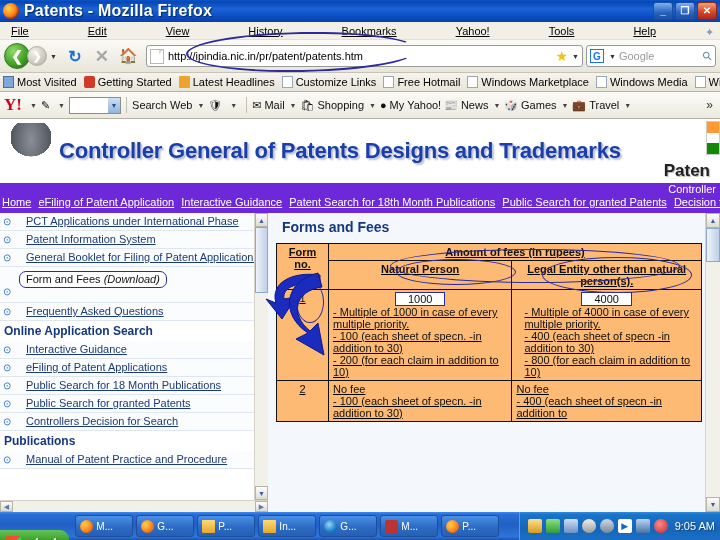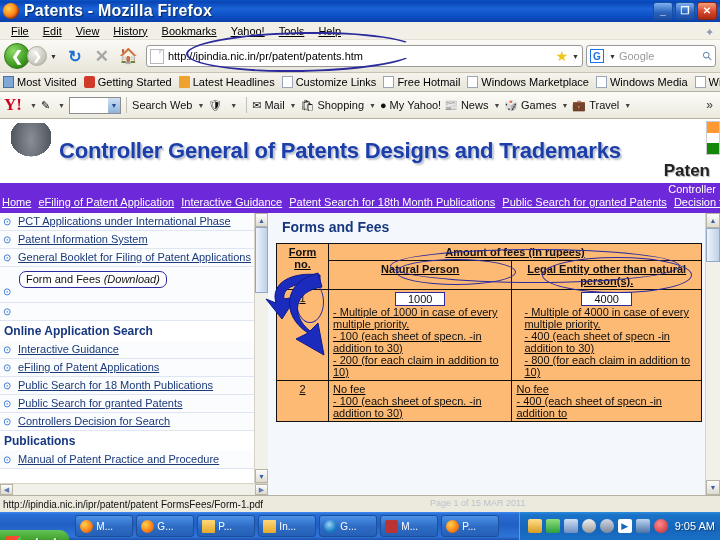--- a/index.html
+++ b/index.html
@@ -25,21 +25,21 @@
   .win-btns { position:absolute; right:3px; top:2px; display:flex; gap:2px; }
   .wb { width:20px; height:18px; border-radius:3px; border:1px solid #1b4f9c;
         display:flex; align-items:center; justify-content:center; color:#fff; font-size:10px; font-weight:bold;}
   .wb.min { background:linear-gradient(180deg,#7fb0f0,#2a63bd 60%,#1d4ea3); }
   .wb.max { background:linear-gradient(180deg,#7fb0f0,#2a63bd 60%,#1d4ea3); }
   .wb.close { background:linear-gradient(180deg,#f2a07a,#d8472b 55%,#a82b16); border-color:#8d2410;}
   .wb span{ line-height:1; }
 
   
   .menubar { height:18px; flex:0 0 18px; background:#f1efe6; display:flex; align-items:center; padding-left:4px;
-             border-bottom:1px solid #e3e0d5; position:relative; }
+             border-bottom:1px solid #e3e0d5; position:relative;gap:45px; }
   .menubar .mi { padding:0 7px; color:#000; font-size:11px; white-space:nowrap; }
   .menubar .mi u { text-decoration:underline; }
   .menu-right-dot{ position:absolute; right:4px; top:4px; width:11px; height:11px; color:#8a9bb5; font-size:11px;}
 
   
   .navbar { height:33px; flex:0 0 33px; background:linear-gradient(180deg,#fbfaf6,#e8e5da);
             display:flex; align-items:center; padding:0 4px; border-bottom:1px solid #c6c2b4; position:relative;}
   .back-fwd { display:flex; align-items:center; margin-right:4px; }
   .circ { border-radius:50%; display:flex; align-items:center; justify-content:center; color:#fff; font-weight:bold;}
   .back { width:26px; height:26px; background:radial-gradient(circle at 35% 30%,#8fdc6a,#3f9b22 60%,#1f6510);
@@ -110,21 +110,21 @@
   .navlinks { position:absolute; left:2px; top:13px; white-space:nowrap; font-size:11px; color:#fff; }
   .navlinks a { color:#fff; text-decoration:underline; margin-right:4px; }
 
   .body-area { position:absolute; left:0; right:0; top:94px; bottom:0; display:flex; background:#fff;}
   
   .leftcol { width:268px; flex:0 0 268px; position:relative; background:#fff; overflow:hidden;}
   .side-list { padding:0; margin:0; list-style:none;}
   .side-li { display:flex; align-items:flex-start; font-size:11px; color:#1b3a7a; padding:2px 4px 2px 3px;
              border-bottom:1px solid #dfe6f2; background:#fbfcfe; line-height:13px;}
   .side-li .bullet { color:#2a6fd0; font-size:10px; margin-right:4px; flex:0 0 11px; }
-  .side-li .lbl { text-decoration:underline; }
+  .side-li .lbl { text-decoration:underline;margin-left:8px; }
   .side-head { font-size:12px; font-weight:bold; color:#16377f; padding:3px 4px; background:#fff;}
   .highlight-box { border:1px solid #2b2b9e; border-radius:7px; margin:2px 0 2px 16px; padding:1px 6px;
                    font-size:11px; color:#111; display:inline-block; background:#fff;}
   .highlight-box i { font-style:italic; }
   .side-scroll { position:absolute; right:0; top:0; bottom:12px; width:14px; background:#f1f0e9; border-left:1px solid #d6d3c6;}
   .side-scroll .arr { height:14px; background:linear-gradient(180deg,#fdfdfd,#dedbce); border:1px solid #b7b3a5;
                       display:flex; align-items:center; justify-content:center; font-size:7px; color:#3a5fa8;}
   .side-scroll .thumb { position:absolute; top:14px; height:66px; left:0; right:0;
                         background:linear-gradient(90deg,#eef3fb,#bfd0e8); border:1px solid #8fa7c9;}
   .side-scroll .arr.bottom{ position:absolute; bottom:0; left:0; right:0;}
@@ -383,20 +383,21 @@
           </li>
           <li class="side-li" style="display:block; min-height:36px; position:relative;">
             <span class="bullet" style="position:absolute; left:3px; top:18px;">⊙</span>
             <span class="highlight-box">
               <span>Form and Fees</span>
               <i>(Download)</i>
             </span>
           </li>
           <li class="side-li">
             <span class="bullet">⊙</span>
+            <span class="lbl">Frequently Asked Questions</span>
           </li>
           <li class="side-head">Online Application Search</li>
           <li class="side-li">
             <span class="bullet">⊙</span>
             <span class="lbl">Interactive Guidance</span>
           </li>
           <li class="side-li">
             <span class="bullet">⊙</span>
             <span class="lbl">eFiling of Patent Applications</span>
           </li>
@@ -486,24 +487,20 @@
     </div>
 
     <svg class="arrow-big" style="left:262px; top:150px;" width="64" height="60" viewBox="0 0 64 60">
       <path d="M58 6 C30 2, 8 14, 14 34 L4 30 L20 50 L34 28 L22 30 C20 18, 36 12, 58 16 Z" fill="#1a2bbd" stroke="#0d1a8a" stroke-width="1"></path>
     </svg>
     <svg class="arrow-big" style="left:278px; top:148px;" width="52" height="100" viewBox="0 0 52 100">
       <path d="M40 6 C6 14, 2 48, 30 66 L18 72 L46 88 L40 56 L32 64 C12 48, 16 24, 44 20 Z" fill="#1a2bbd" stroke="#0d1a8a" stroke-width="1"></path>
     </svg>
   </div>
 
-  <div class="statusbar">
-    <span>http://ipindia.nic.in/ipr/patent/patent FormsFees/Form-1.pdf</span>
-    <span class="copyright">Page 1 of 15 MAR 2011</span>
-  </div>
 
   <div class="taskbar">
     <div class="startbtn">
       <span class="winflag"></span>
       <span>start</span>
     </div>
     <div class="tasks">
       <div class="task">
           <span class="ti ff"></span>
           <span>M...</span>

